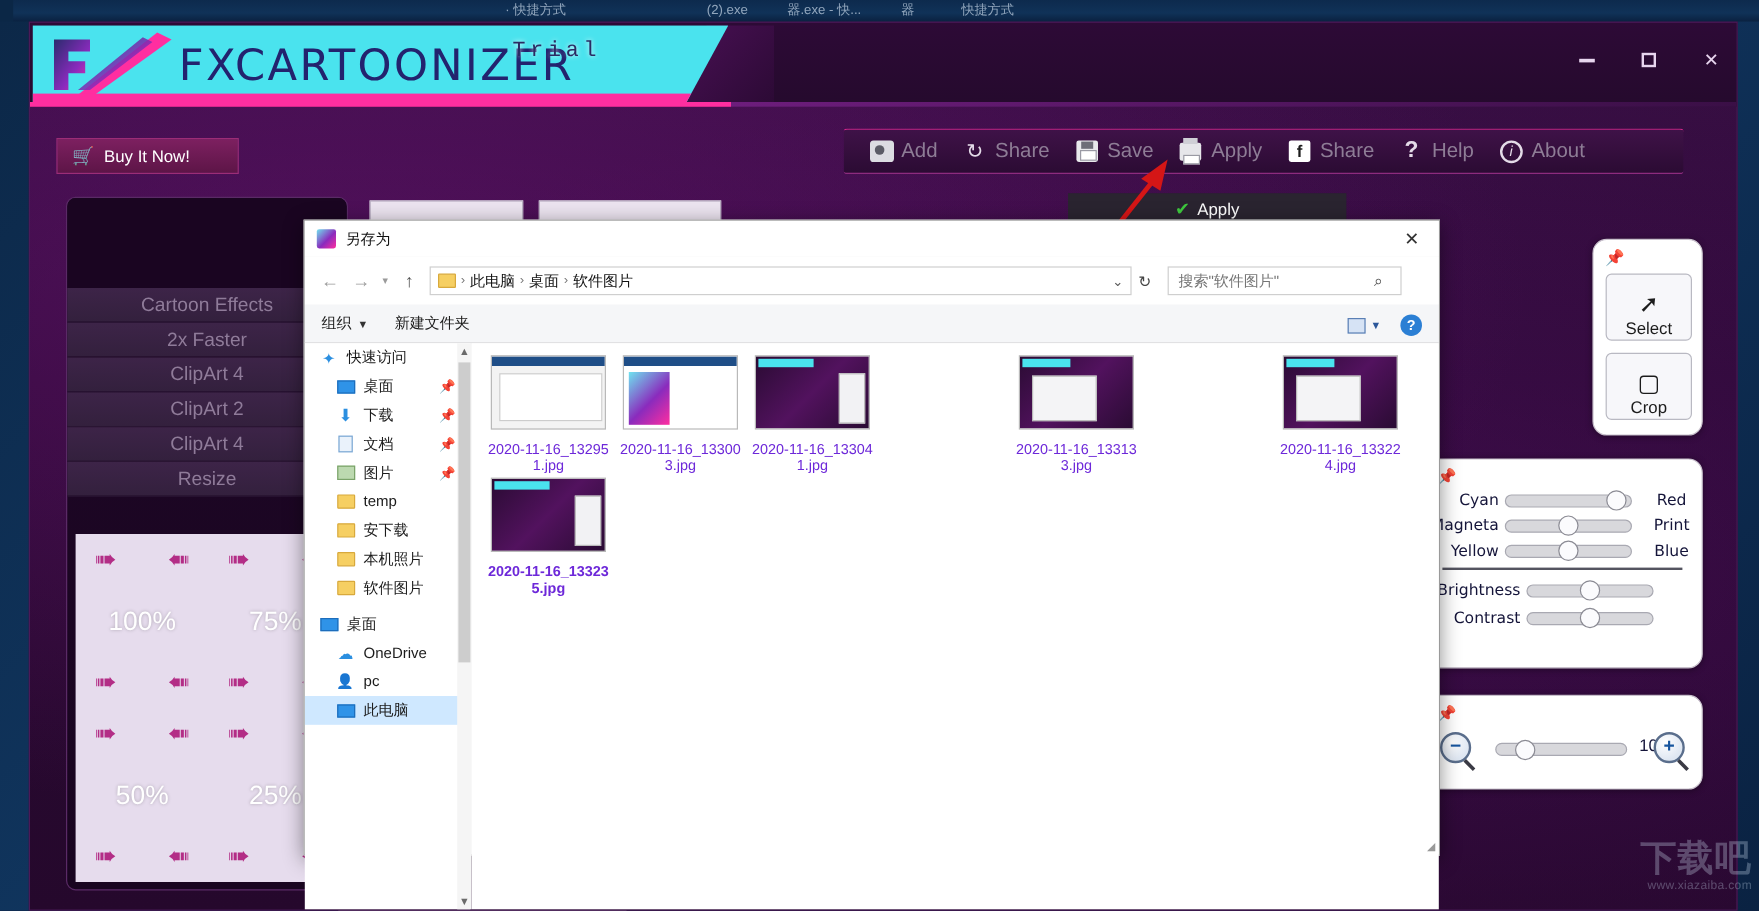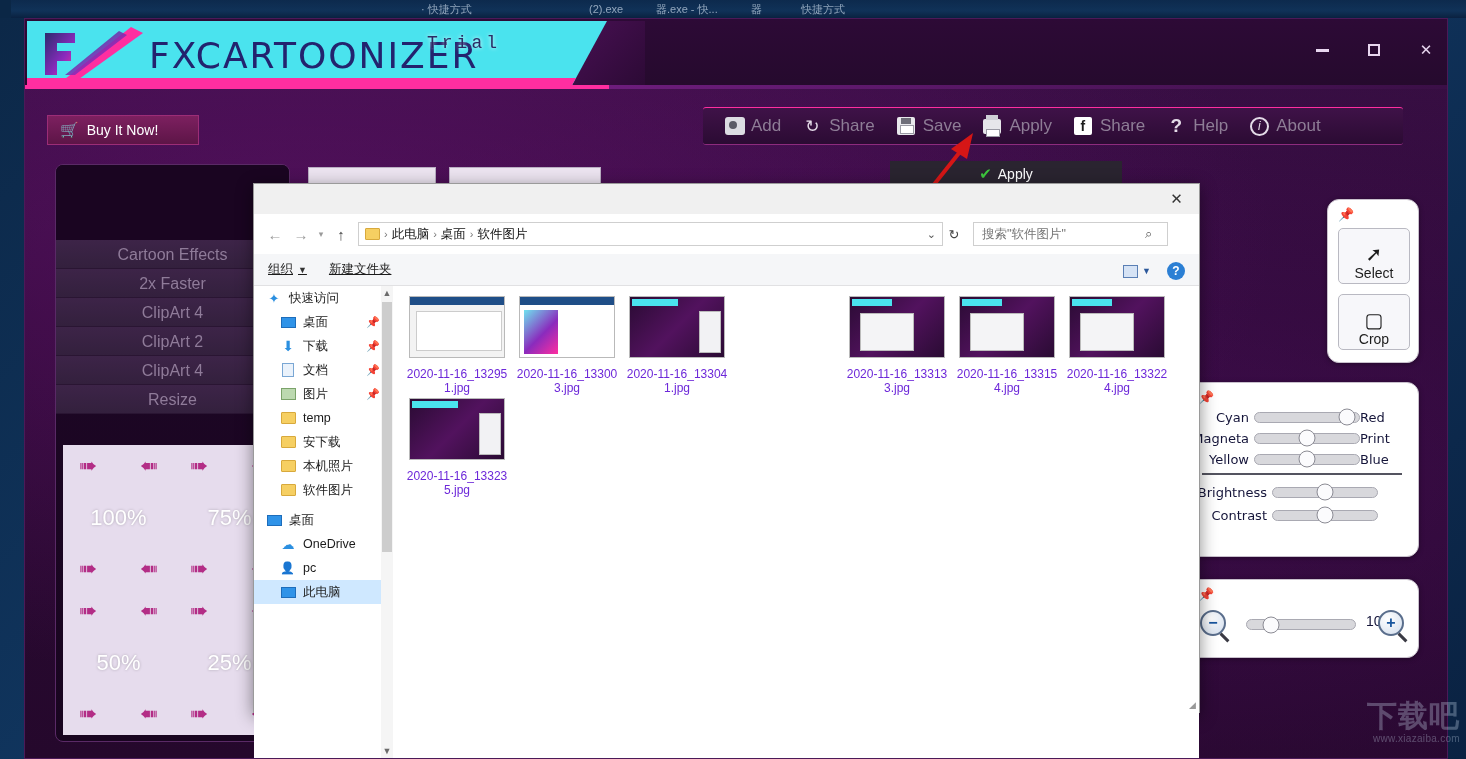--- a/index.html
+++ b/index.html
@@ -200,21 +200,21 @@
   }
   #tool-select { top:28px; }
   #tool-crop   { top:94px; }
   .tool-glyph { font-size:20px; line-height:20px; margin-bottom:1px; }
 
   .slider-row {
     position:absolute; height:18px; display:flex; align-items:center;
     font-size:13px; color:#15153a; font-family:"DejaVu Sans", sans-serif;
   }
   .sl-left  { width:66px; text-align:right; padding-right:5px; }
-  .sl-right { width:52px; text-align:left; padding-left:0; }
+  .sl-right { width:52px; text-align:center; padding-left:14px; }
   .track {
     position:relative; height:11px; border-radius:6px;
     background:#d8d8dc; border:1px solid #a9a9b2;
   }
   .knob {
     position:absolute; top:50%; transform:translate(-50%,-50%);
     width:17px; height:17px; border-radius:50%;
     background:#fbfbfd; border:1px solid #8b8b94;
   }
   #color-divider {
@@ -296,21 +296,21 @@
     margin-left:8px; width:195px; height:24px; background:#ffffff;
     border:1px solid #cfcfcf; display:flex; align-items:center; padding:0 6px;
   }
   #dlg-search input {
     border:0; outline:0; width:165px; font-size:12.5px; color:#444;
     font-family:"Liberation Sans", sans-serif; background:transparent;
   }
   #dlg-cmdbar {
     position:absolute; left:0; top:70px; width:945px; height:32px;
     background:#f5f6f8; border-bottom:1px solid #e1e1e3;
-    display:flex; align-items:center; padding-left:14px; gap:22px;text-decoration:underline;
+    display:flex; align-items:center; padding-left:14px; gap:22px;
   }
   .cmd { font-size:12.5px; color:#1b1b1b; cursor:pointer; display:flex; align-items:center; gap:5px;}
   .cmd .dd { font-size:9px; color:#333; }
   #view-icons {
     position:absolute; right:14px; top:8px; display:flex; align-items:center; gap:16px;
   }
   .view-btn { display:flex; align-items:center; gap:4px; cursor:pointer; color:#2b579a; font-size:12px;}
   .view-sq { width:15px; height:13px; border:1px solid #5a7fb5; background:#d6e3f5;}
   #help-circle {
     width:18px; height:18px; border-radius:50%; background:#2b7fd4; color:#fff;
@@ -603,20 +603,24 @@
     <div class="mag" style="right:14px; top:30px;">+</div>
   </div>
 
   <svg id="red-arrow" viewBox="0 0 130 145">
     <line x1="12" y1="140" x2="112" y2="14" stroke="#d51616" stroke-width="4"></line>
     <polygon points="118,4 96,20 112,30" fill="#d51616"></polygon>
   </svg>
 
   <div id="save-dialog">
 
+    <div id="dlg-titlebar">
+      <span id="dlg-icon"></span>
+      <span id="dlg-title">另存为</span>
+    </div>
     <div id="dlg-close">✕</div>
 
     <div id="dlg-navbar">
       <span class="nav-btn" style="margin-left:8px;">←</span>
       <span class="nav-btn">→</span>
       <span class="nav-btn" style="width:14px;font-size:9px;">▾</span>
       <span class="nav-btn active">↑</span>
 
       <div id="crumb-box">
         <span class="crumb-folder"></span>
@@ -746,29 +750,25 @@
         <div class="fname">2020-11-16_133003.jpg</div>
       </div>
       <div class="file-tile" style="left:232px; top:10px;">
         <div class="file-thumb th-app"></div>
         <div class="fname">2020-11-16_133041.jpg</div>
       </div>
       <div class="file-tile" style="left:452px; top:10px;">
         <div class="file-thumb th-app2"></div>
         <div class="fname">2020-11-16_133133.jpg</div>
       </div>
-      <div class="file-tile" style="left:562px; top:10px;">
-        <div class="file-thumb th-app2"></div>
-        <div class="fname">2020-11-16_133154.jpg</div>
-      </div>
       <div class="file-tile" style="left:672px; top:10px;">
         <div class="file-thumb th-app2"></div>
         <div class="fname">2020-11-16_133224.jpg</div>
       </div>
-      <div class="file-tile" style="left:12px; top:112px;">
+      <div class="file-tile" style="left:12px; top:112px;font-weight:bold;">
         <div class="file-thumb th-app"></div>
         <div class="fname">2020-11-16_133235.jpg</div>
       </div>
     </div>
 
     <div id="dlg-grip">◢</div>
   </div>
 
 </div>
 

